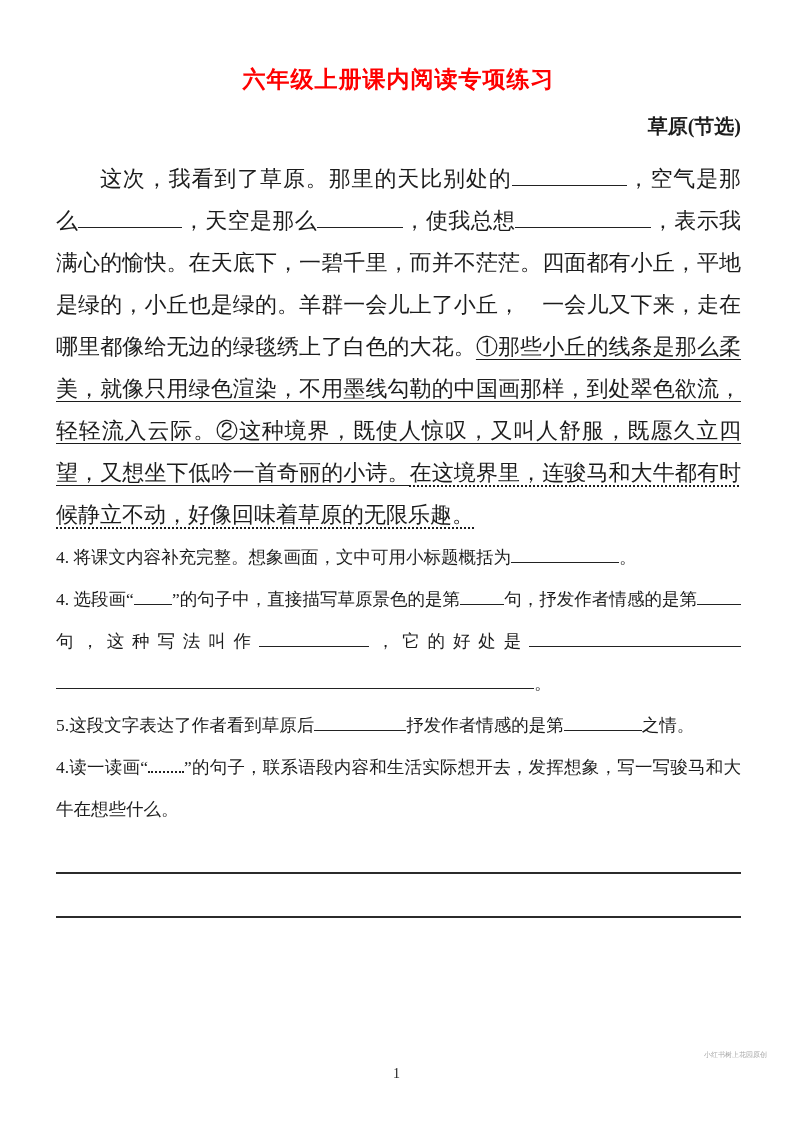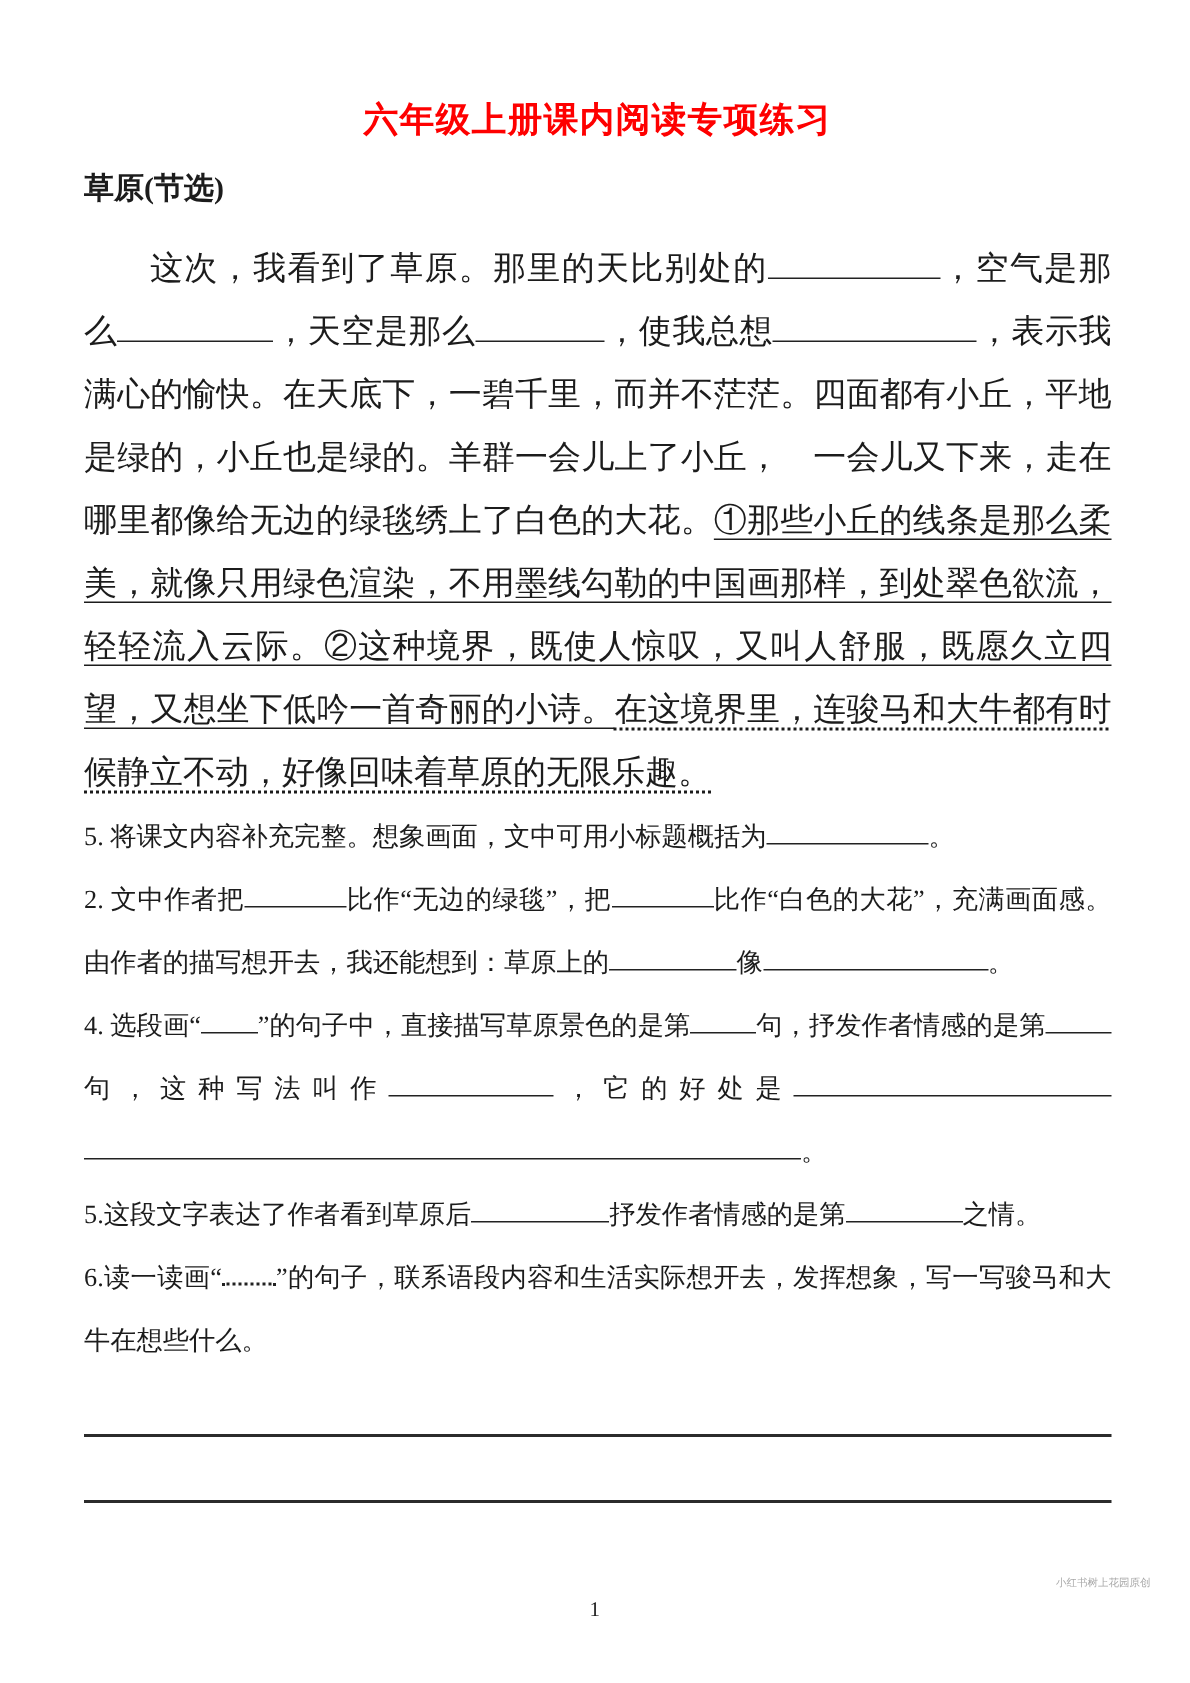--- a/index.html
+++ b/index.html
@@ -14,21 +14,21 @@
     overflow:hidden;
   }
   .title{
     text-align:center;
     font-size:23px;
     font-weight:bold;
     letter-spacing:1px;
     line-height:32px;
   }
   .subtitle{
-    text-align:left;
+    text-align:right;
     font-size:20px;
     font-weight:bold;
     margin-top:16px;
     line-height:28px;
   }
   .passage{
     font-size:22px;
     line-height:42px;
     text-align:justify;
     text-indent:2em;
@@ -86,25 +86,24 @@
 <body>
 
 <div class="page">
   <div class="title" style="color:#fe0000">六年级上册课内阅读专项练习</div>
 
   <div class="subtitle">草原(节选)</div>
 
   <p class="passage"><span>这次，我看到了草原。那里的天比别处的</span><span class="blank" style="width: 115px;"></span><span>，空气是那么</span><span class="blank" style="width: 104px;"></span><span>，天空是那么</span><span class="blank" style="width: 86px;"></span><span>，使我总想</span><span class="blank" style="width: 136px;"></span><span>，表示我满心的愉快。在天底下，一碧千里，而并不茫茫。四面都有小丘，平地是绿的，小丘也是绿的。羊群一会儿上了小丘，　一会儿又下来，走在哪里都像给无边的绿毯绣上了白色的大花。</span><span class="ul-solid">①那些小丘的线条是那么柔美，就像只用绿色渲染，不用墨线勾勒的中国画那样，到处翠色欲流，轻轻流入云际。②这种境界，既使人惊叹，又叫人舒服，既愿久立四望，又想坐下低吟一首奇丽的小诗。</span><span class="ul-dotted">在这境界里，连骏马和大牛都有时候静立不动，好像回味着草原的无限乐趣。</span></p>
 
   <div id="questions">
-      <p class="question"><span>5. 将课文内容补充完整。想象画面，文中可用小标题概括为</span><span class="blank" style="width: 108px;"></span><span>。</span></p>
-      <p class="question"><span>2. 文中作者把</span><span class="blank" style="width: 68px;"></span><span>比作“无边的绿毯”，把</span><span class="blank" style="width: 68px;"></span><span>比作“白色的大花”，充满画面感。由作者的描写想开去，我还能想到：草原上的</span><span class="blank" style="width: 85px;"></span><span>像</span><span class="blank" style="width: 150px;"></span><span>。</span></p>
+      <p class="question"><span>4. 将课文内容补充完整。想象画面，文中可用小标题概括为</span><span class="blank" style="width: 108px;"></span><span>。</span></p>
       <p class="question"><span>4. 选段画“</span><span class="blank" style="width: 38px;"></span><span>”的句子中，直接描写草原景色的是第</span><span class="blank" style="width: 44px;"></span><span>句，抒发作者情感的是第</span><span class="blank" style="width: 44px;"></span><span>句，这种写法叫作</span><span class="blank" style="width: 110px;"></span><span>，它的好处是</span><span class="blank" style="width: 212px;"></span><span class="blank" style="width: 478px;"></span><span>。</span></p>
       <p class="question"><span>5.这段文字表达了作者看到草原后</span><span class="blank" style="width: 92px;"></span><span>抒发作者情感的是第</span><span class="blank" style="width: 78px;"></span><span>之情。</span></p>
-      <p class="question"><span>6.读一读画“</span><span class="mark-wavy" style="width: 36px;"></span><span>”的句子，联系语段内容和生活实际想开去，发挥想象，写一写骏马和大牛在想些什么。</span></p>
+      <p class="question"><span>4.读一读画“</span><span class="mark-wavy" style="width: 36px;"></span><span>”的句子，联系语段内容和生活实际想开去，发挥想象，写一写骏马和大牛在想些什么。</span></p>
     </div>
 
   <div id="answer-lines">
       <div class="answer-line"></div>
       <div class="answer-line"></div>
     </div>
 
   <div class="watermark">小红书树上花园原创</div>
 
   <div class="page-number">1</div>

